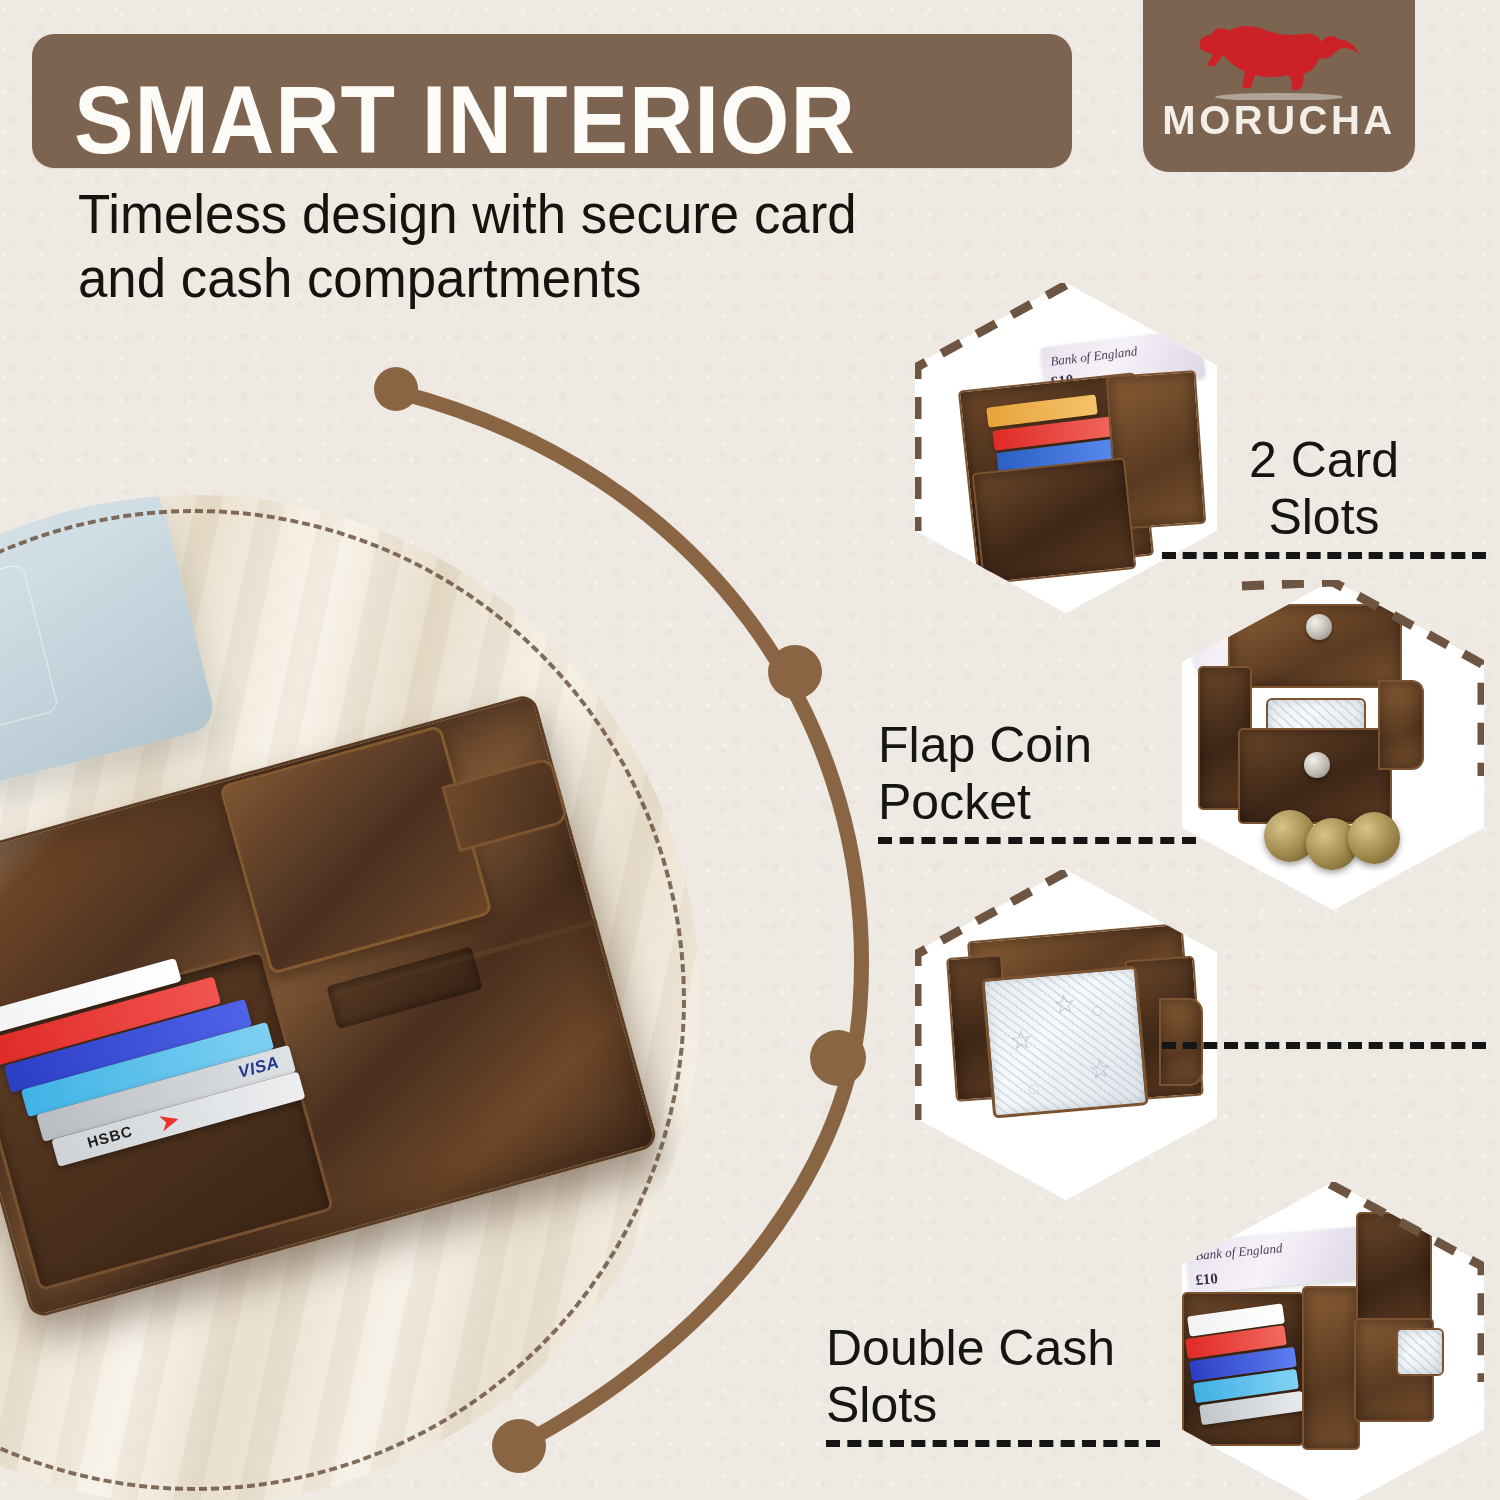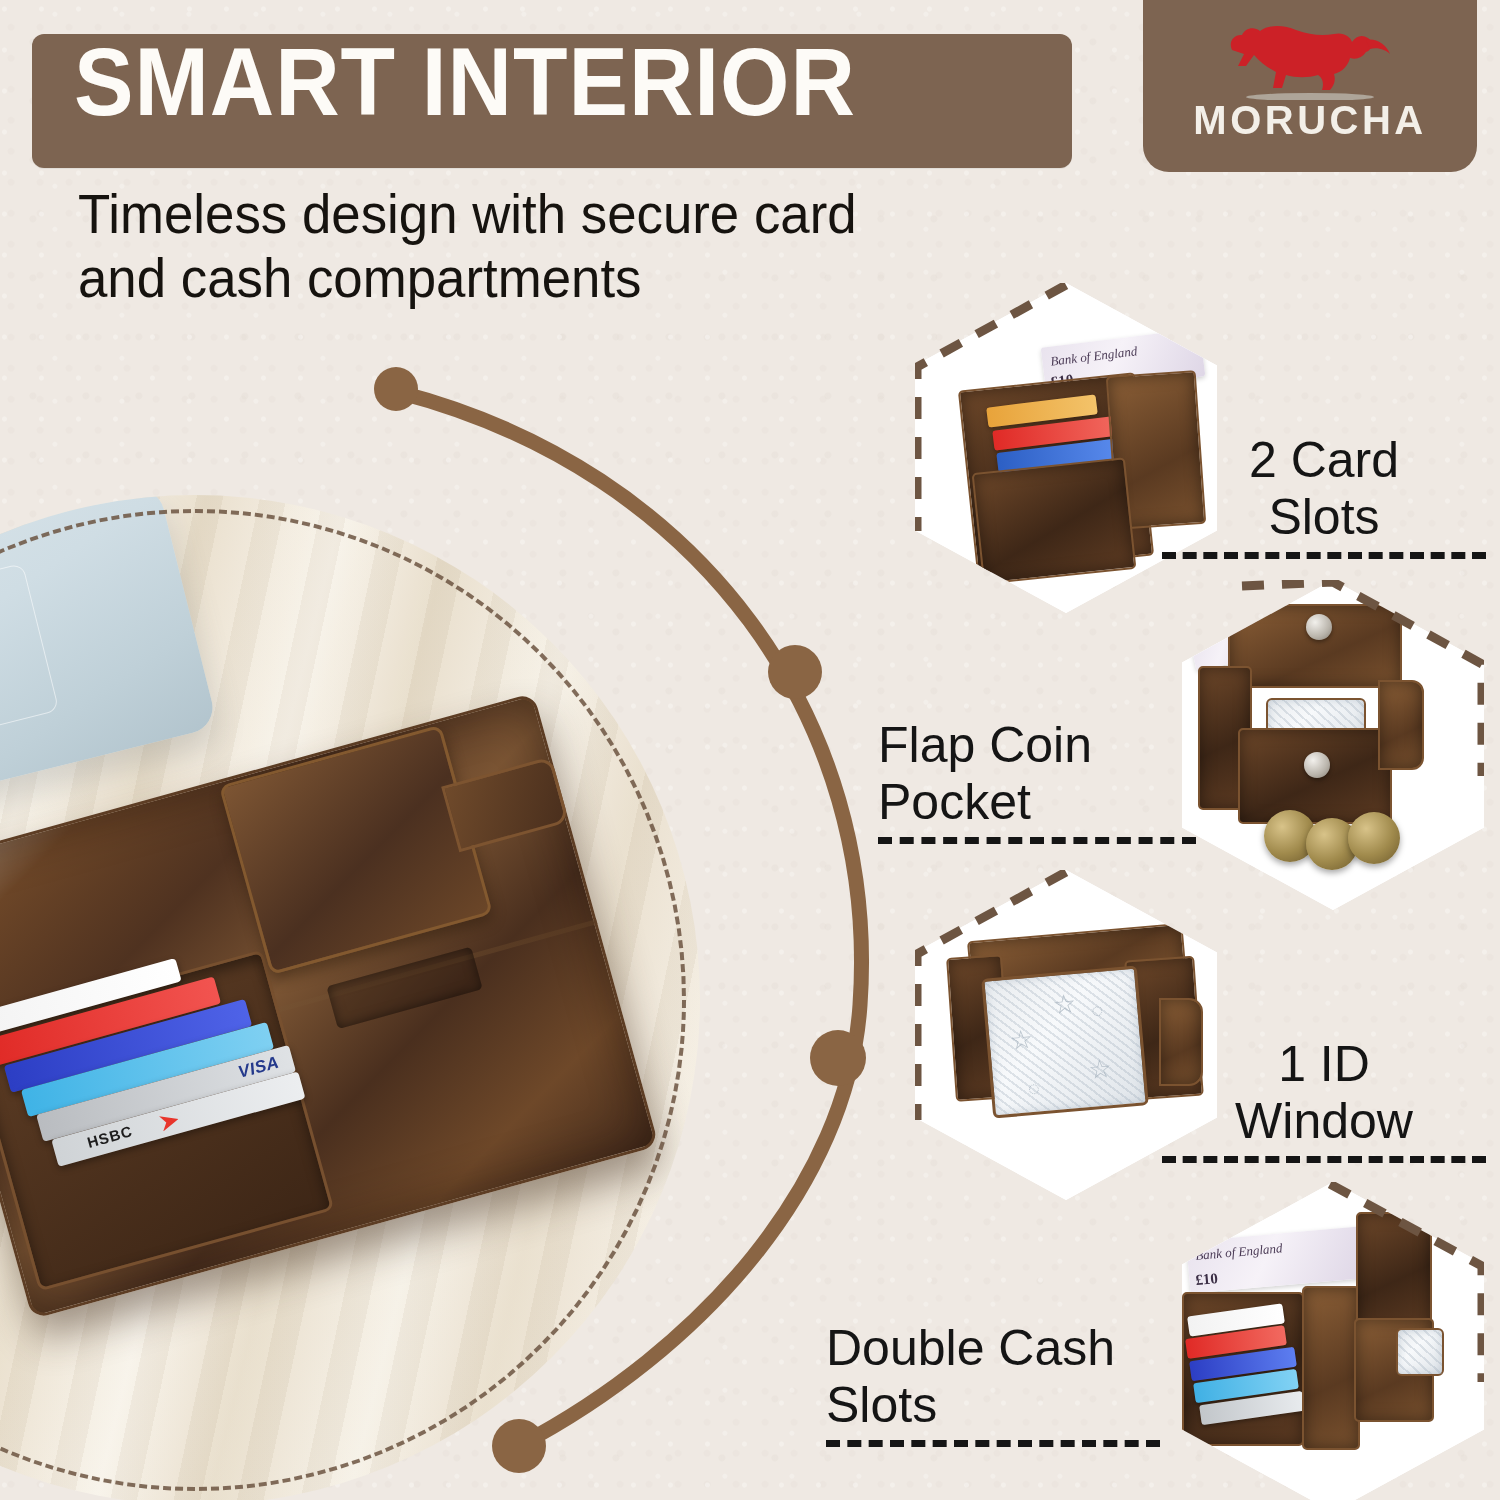--- a/index.html
+++ b/index.html
@@ -14,40 +14,40 @@
     background-image:
       radial-gradient(circle at 12% 22%, rgba(255,255,255,.6) 0 2px, transparent 3px),
       radial-gradient(circle at 62% 71%, rgba(165,150,135,.10) 0 3px, transparent 4px),
       radial-gradient(circle at 82% 33%, rgba(255,255,255,.5) 0 2px, transparent 3px),
       radial-gradient(circle at 38% 88%, rgba(170,155,140,.08) 0 3px, transparent 4px);
     background-size:37px 41px, 53px 59px, 67px 43px, 29px 31px;}
 
   
   .title-bar{
     position:absolute;left:32px;top:34px;width:1040px;height:134px;
-    background:#7d6451;border-radius:12px;
-    display:flex;align-items:flex-start;justify-content:flex-start;
+    background:#7d6451;border-radius:22px;
+    display:flex;align-items:flex-end;justify-content:flex-start;
     box-shadow:0 1px 0 rgba(0,0,0,.05);
   }
   .title-bar h1{
     margin:0 0 0 42px;color:#fdfbf7;
     font-size:96px;line-height:1;font-weight:700;letter-spacing:1px;
     font-family:"Liberation Sans","DejaVu Sans",sans-serif;
     transform:scaleX(.93);transform-origin:left center;
   }
   .subtitle{
     position:absolute;left:78px;top:182px;width:980px;
     color:#16130f;font-size:55px;line-height:1.17;font-weight:400;
     font-family:"Liberation Sans","DejaVu Sans",sans-serif;
     transform:scaleX(.96);transform-origin:left top;
   }
 
   
   .logo-box{
-    position:absolute;left:1143px;top:0;width:334px;height:172px;
+    position:absolute;left:1143px;top:0;width:272px;height:172px;
     background:#7d6451;border-radius:0 0 26px 26px;
     display:flex;flex-direction:column;align-items:center;justify-content:flex-start;
   }
   .logo-bull{margin-top:14px;width:200px;height:86px;display:block;}
   .logo-word{
     color:#f3efe8;font-size:40px;font-weight:700;letter-spacing:3.5px;
     font-family:"Liberation Sans","DejaVu Sans",sans-serif;
     margin-top:-2px;
   }
 
@@ -301,22 +301,20 @@
     <div class="rule"></div>
   </div>
 
   <div class="feat left" style="left:878px;top:717px;width:318px;">
     <div class="txt">Flap Coin
 Pocket</div>
     <div class="rule"></div>
   </div>
 
   <div class="feat right" style="left:1162px;top:1036px;width:324px;">
-    <div class="txt">1 ID
-Window</div>
     <div class="rule"></div>
   </div>
 
   <div class="feat left" style="left:826px;top:1320px;width:334px;">
     <div class="txt">Double Cash
 Slots</div>
     <div class="rule"></div>
   </div>
 
 </div>

